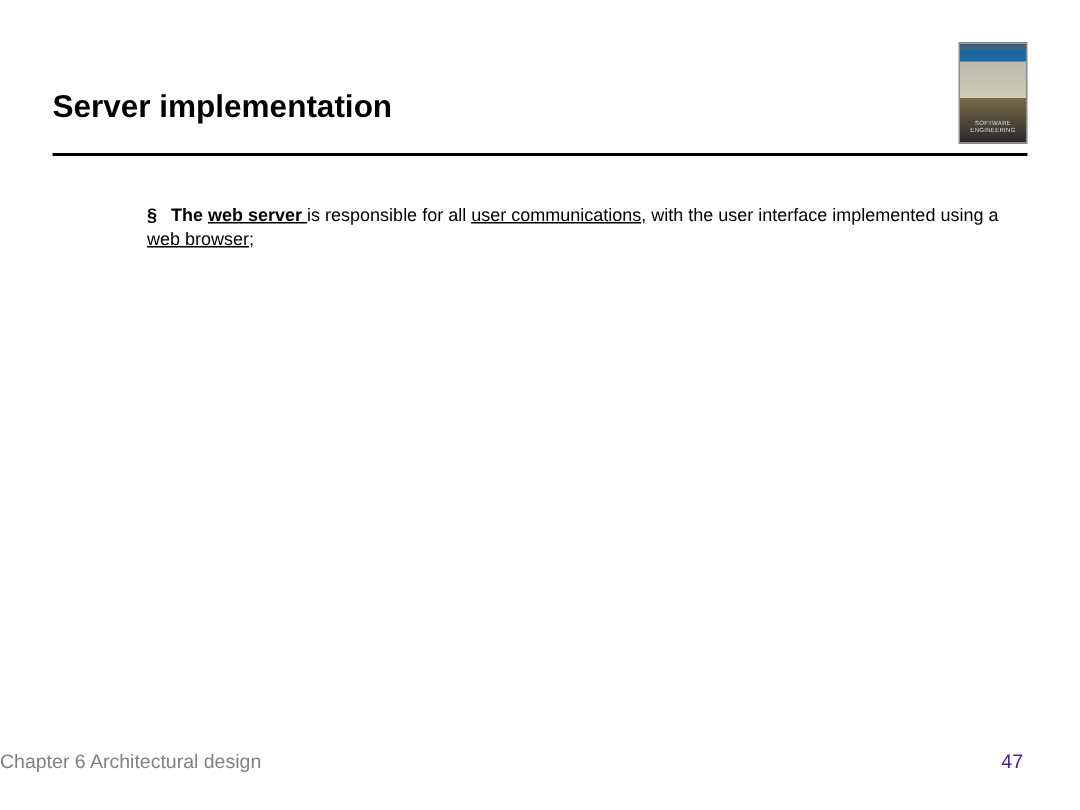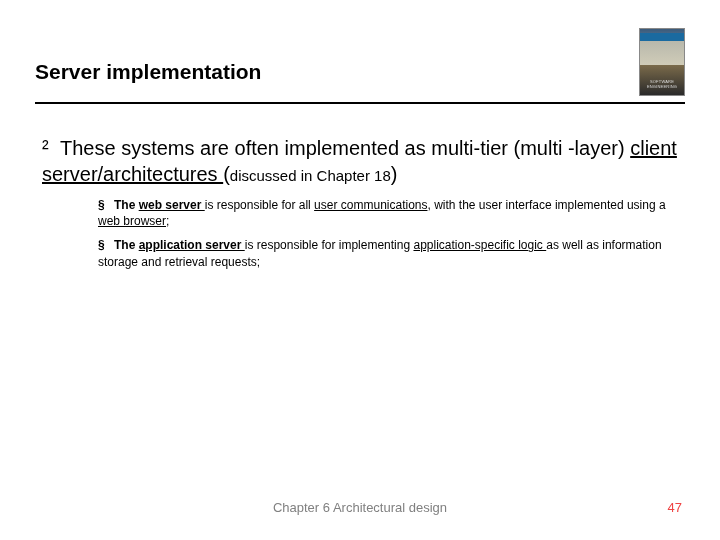--- a/index.html
+++ b/index.html
@@ -11,47 +11,41 @@
   .cover .band { position: absolute; left: 0; right: 0; top: 4px; height: 8px; background: #1a6aa0; }
   .cover .label { position: absolute; left: 0; right: 0; bottom: 6px; color: #ddd; font-size: 4px; text-align: center; letter-spacing: .2px; }
   .content { position: absolute; top: 135px; left: 42px; right: 40px; }
   .lvl1 { font-size: 20px; line-height: 1.3; margin-bottom: 10px; }
   .lvl1 .bullet { display: inline-block; width: 18px; }
   .lvl2 { margin-left: 56px; margin-right: 4px; font-size: 12px; line-height: 1.35; margin-bottom: 8px; }
   .lvl2 .bullet { display: inline-block; width: 16px; }
   .b { font-weight: bold; }
   .u { text-decoration: underline; }
   .small { font-size: 15px; }
-  .footer-center { position: absolute; left: 0; right: 0; bottom: 25px; text-align: center; font-size: 13px; color: #808080; }
-  .footer-right { position: absolute; right: 38px; bottom: 25px; font-size: 13px; color: #ef4444; }
+  .footer-center { position: absolute; left: 0; right: 0; bottom: 25px; text-align: left; font-size: 13px; color: #808080; }
+  .footer-right { position: absolute; right: 38px; bottom: 25px; font-size: 13px; color: #4c1d95; }
 </style>
 </head>
 <body>
 
 <div class="slide">
   <div class="heading">Server implementation</div>
   <div class="rule"></div>
 
   <div class="cover">
     <div class="band"></div>
     <div class="label">SOFTWARE ENGINEERING</div>
   </div>
 
   <div class="content">
 
-    <div class="lvl1">
-      <span class="bullet">²</span><span>These systems are often implemented as multi-tier (multi -layer) </span><span class="u">client server/architectures </span><span>(</span><span class="small">discussed in Chapter 18</span><span>)</span>
-    </div>
 
     <div class="lvl2">
       <span class="bullet b">§</span><span class="b">The </span><span class="b u">web server </span><span>is responsible for all </span><span class="u">user communications</span><span>, with the user interface implemented using a </span><span class="u">web browser</span><span>;</span>
     </div>
 
-    <div class="lvl2">
-      <span class="bullet b">§</span><span class="b">The </span><span class="b u">application server </span><span>is responsible for implementing </span><span class="u">application-specific logic </span><span>as well as information storage and retrieval requests;</span>
-    </div>
 
 
   </div>
 
   <div class="footer-center">Chapter 6 Architectural design</div>
   <div class="footer-right">47</div>
 </div>
 
 </body></html>

